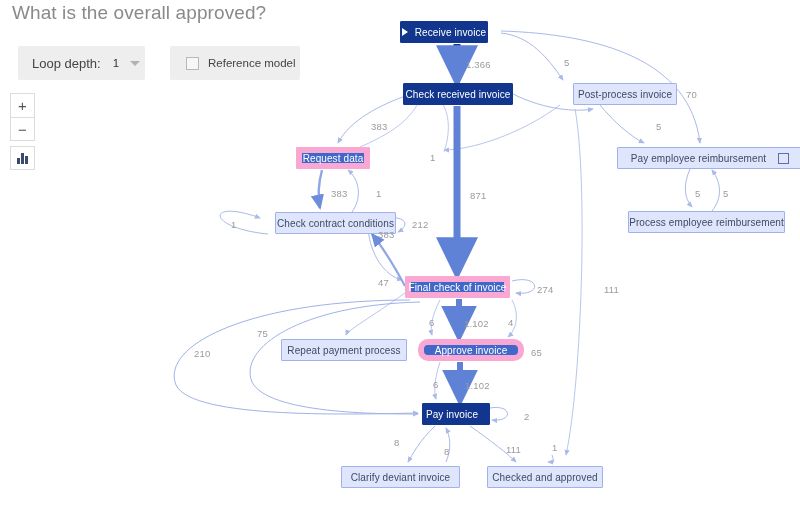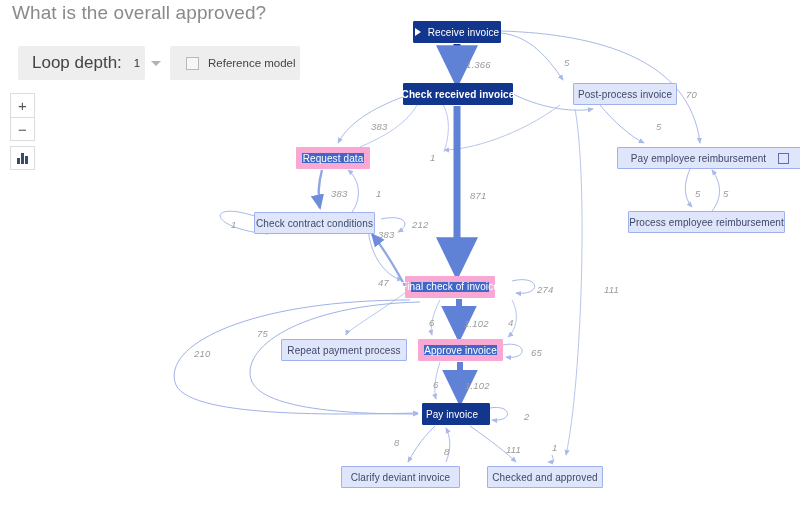--- a/index.html
+++ b/index.html
@@ -34,21 +34,21 @@
     background: #eeeeee;
     border-radius: 2px;
     display: flex;
     align-items: center;
     height: 34px;
   }
   #loop-depth-panel { left: 18px; top: 46px; width: 127px; }
   #reference-model-panel { left: 170px; top: 46px; width: 130px; }
 
   .loop-depth-label {
-    font-size: 17px;
+    font-size: 13px;
     color: #444;
     margin-left: 14px;
     white-space: nowrap;
   }
   .loop-depth-value {
     font-size: 11.5px;
     color: #333;
     margin-left: 12px;
   }
   .caret-down {
@@ -148,21 +148,20 @@
     margin-left: 12px;
   }
 
   
   .edge-label {
     position: absolute;
     font-size: 9.5px;
     color: #9a9a9a;
     white-space: nowrap;
     letter-spacing: 0.2px;
-    font-style: italic;
   }
 </style>
 </head>
 <body>
 
 <div id="page-title">What is the overall approved?</div>
 
 <div class="toolbar-panel" id="loop-depth-panel">
   <span class="loop-depth-label">Loop depth:</span>
   <span class="loop-depth-value">1</span>
@@ -270,50 +269,50 @@
       <path d="M457,44 L457,76" stroke-width="7" marker-end="url(#ahXL)" stroke="#12368e"></path>
     </g>
     <g fill="none" stroke="#5f82d6">
       <path d="M457,106 L457,268" stroke-width="7" marker-end="url(#ahXL)"></path>
       <path d="M459,299 L459,332" stroke-width="6" marker-end="url(#ahXL)"></path>
       <path d="M460,362 L460,396" stroke-width="6" marker-end="url(#ahXL)"></path>
     </g>
   </svg>
 
   <div id="node-container">
-      <div class="node dark" style="left: 413px; top: 21px; width: 88px;">
+      <div class="node dark" style="left: 400px; top: 21px; width: 88px;">
         <span class="node-icon-play"></span>
         <span>Receive invoice</span>
       </div>
-      <div class="node dark" style="left: 403px; top: 83px; width: 110px; font-weight: bold;">
+      <div class="node dark" style="left: 403px; top: 83px; width: 110px;">
         <span>Check received invoice</span>
       </div>
       <div class="node light" style="left: 549px; top: 83px; width: 104px; margin-left: 24px;">
         <span>Post-process invoice</span>
       </div>
       <div class="node light" style="left: 617px; top: 147px; width: 186px;">
         <span>Pay employee reimbursement</span>
         <span class="node-icon-stop-outline"></span>
       </div>
       <div class="node light" style="left: 628px; top: 211px; width: 157px;">
         <span>Process employee reimbursement</span>
       </div>
       <div class="node mid" style="left: 296px; top: 147px; width: 74px;">
         <span>Request data</span>
       </div>
-      <div class="node light" style="left: 254px; top: 212px; width: 121px;">
+      <div class="node light" style="left: 275px; top: 212px; width: 121px;">
         <span>Check contract conditions</span>
       </div>
-      <div class="node mid" style="left: 405px; top: 276px; width: 90px; align-items: flex-end;">
+      <div class="node mid" style="left: 405px; top: 276px; width: 105px;">
         <span>Final check of invoice</span>
       </div>
       <div class="node light" style="left: 281px; top: 339px; width: 126px;">
         <span>Repeat payment process</span>
       </div>
-      <div class="node mid" style="left: 418px; top: 339px; width: 85px;">
+      <div class="node mid" style="left: 418px; top: 339px; width: 106px; border-radius: 10px;">
         <span>Approve invoice</span>
       </div>
       <div class="node dark" style="left: 422px; top: 403px; width: 68px;">
         <span>Pay invoice</span>
         <span class="node-icon-stop"></span>
       </div>
       <div class="node light" style="left: 341px; top: 466px; width: 119px;">
         <span>Clarify deviant invoice</span>
       </div>
       <div class="node light" style="left: 487px; top: 466px; width: 116px;">

